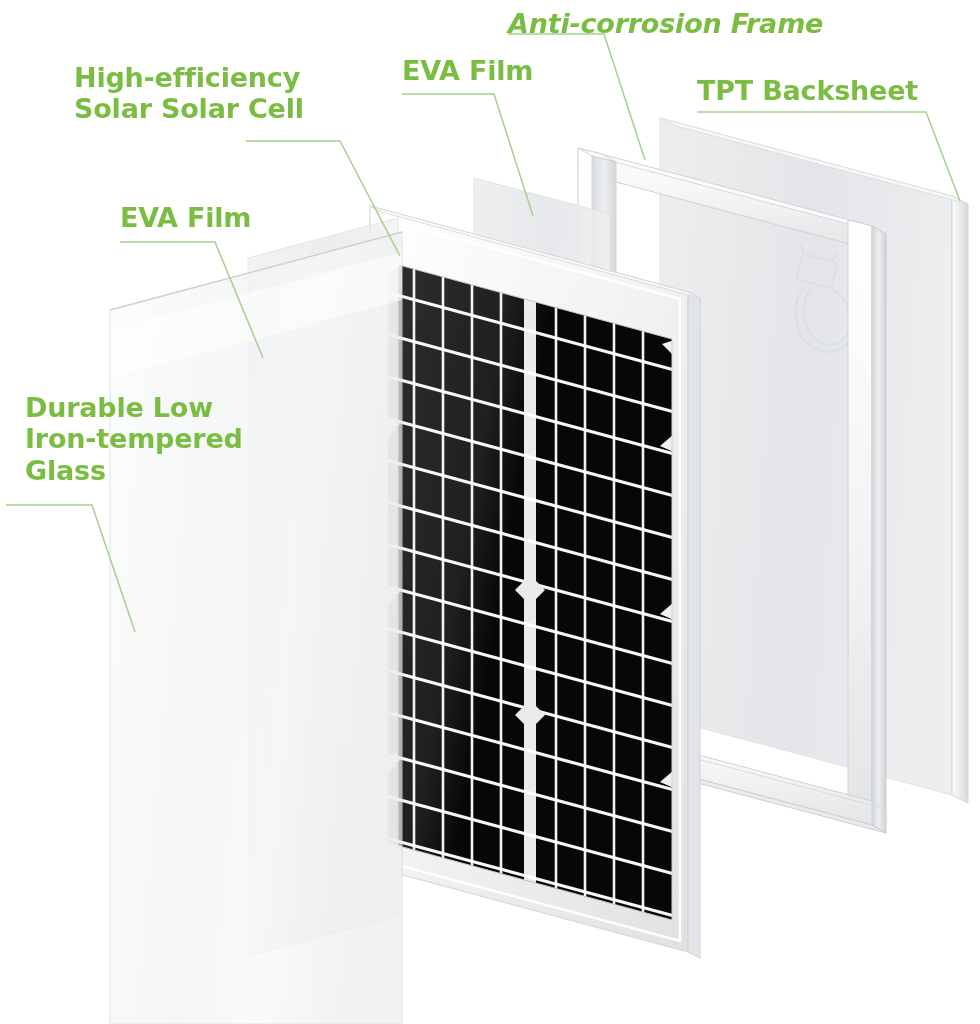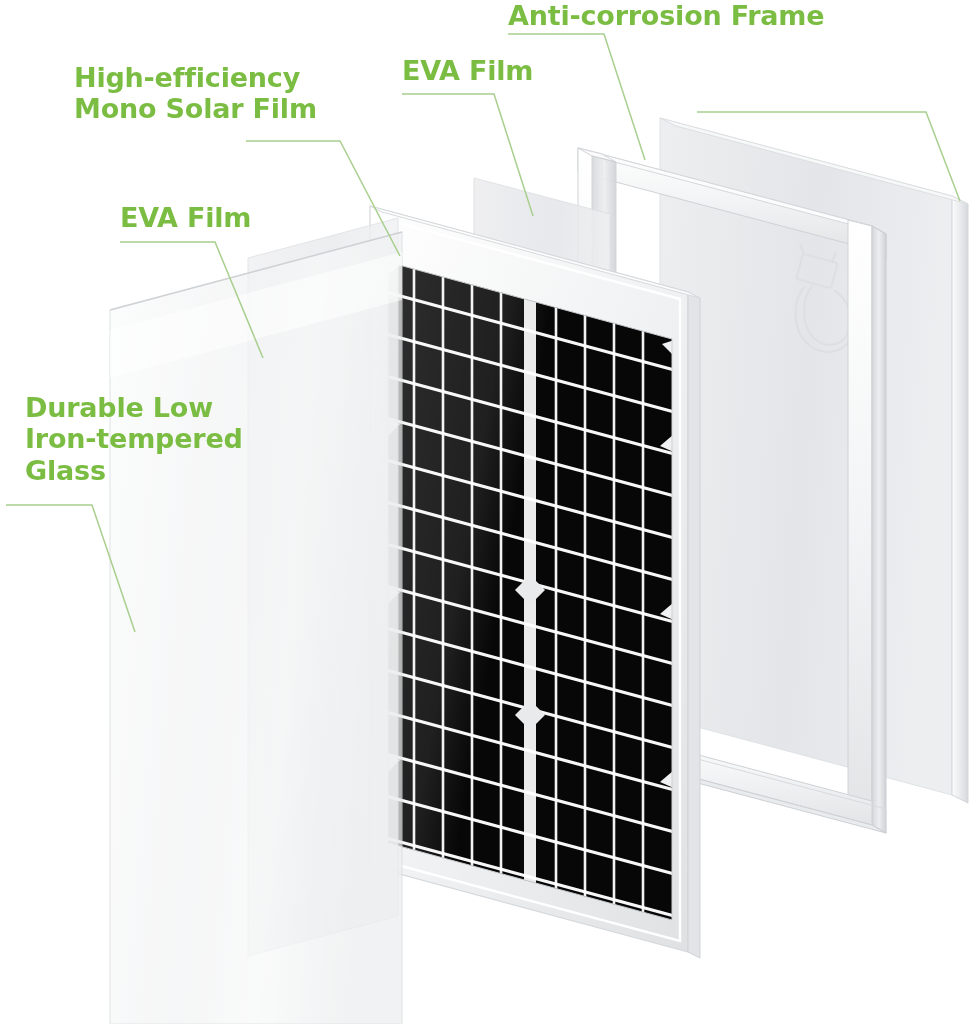--- a/index.html
+++ b/index.html
@@ -30,21 +30,21 @@
     font-family: "DejaVu Sans", sans-serif;
     font-weight: bold;
     font-size: 27px;
     line-height: 1.16;
     letter-spacing: -0.2px;
     white-space: pre-line;
     pointer-events: auto;
   }
   #label-cell      { left: 74px;  top: 62px;  }
   #label-eva-top   { left: 402px; top: 55px;  }
-  #label-frame     { left: 508px; top: 0px;   }
+  #label-frame     { left: 508px; top: 8px; font-style: italic;   }
   #label-tpt       { left: 697px; top: 75px;  }
   #label-eva-left  { left: 120px; top: 202px; }
   #label-glass     { left: 6px;   top: 392px; margin-left: 19px; }
 </style>
 </head>
 <body>
 
 <div id="stage">
 
   <svg id="diagram-svg" viewBox="0 0 980 1024">
@@ -239,26 +239,27 @@
 
       <path d="M697 112 L 926 112 L 960 201"></path>
 
       <path d="M120 242 L 215 242 L 263 358"></path>
 
       <path d="M6 505 L 92 505 L 135 632"></path>
     </g>
   </svg>
 
   <div class="label" id="label-cell">High-efficiency
-Mono Solar Film</div>
+Solar Solar Cell</div>
 
   <div class="label" id="label-eva-top">EVA Film</div>
 
   <div class="label" id="label-frame">Anti-corrosion Frame</div>
 
+  <div class="label" id="label-tpt">TPT Backsheet</div>
 
   <div class="label" id="label-eva-left">EVA Film</div>
 
   <div class="label" id="label-glass">Durable Low
 Iron-tempered
 Glass</div>
 
 </div>
 
 </body></html>

